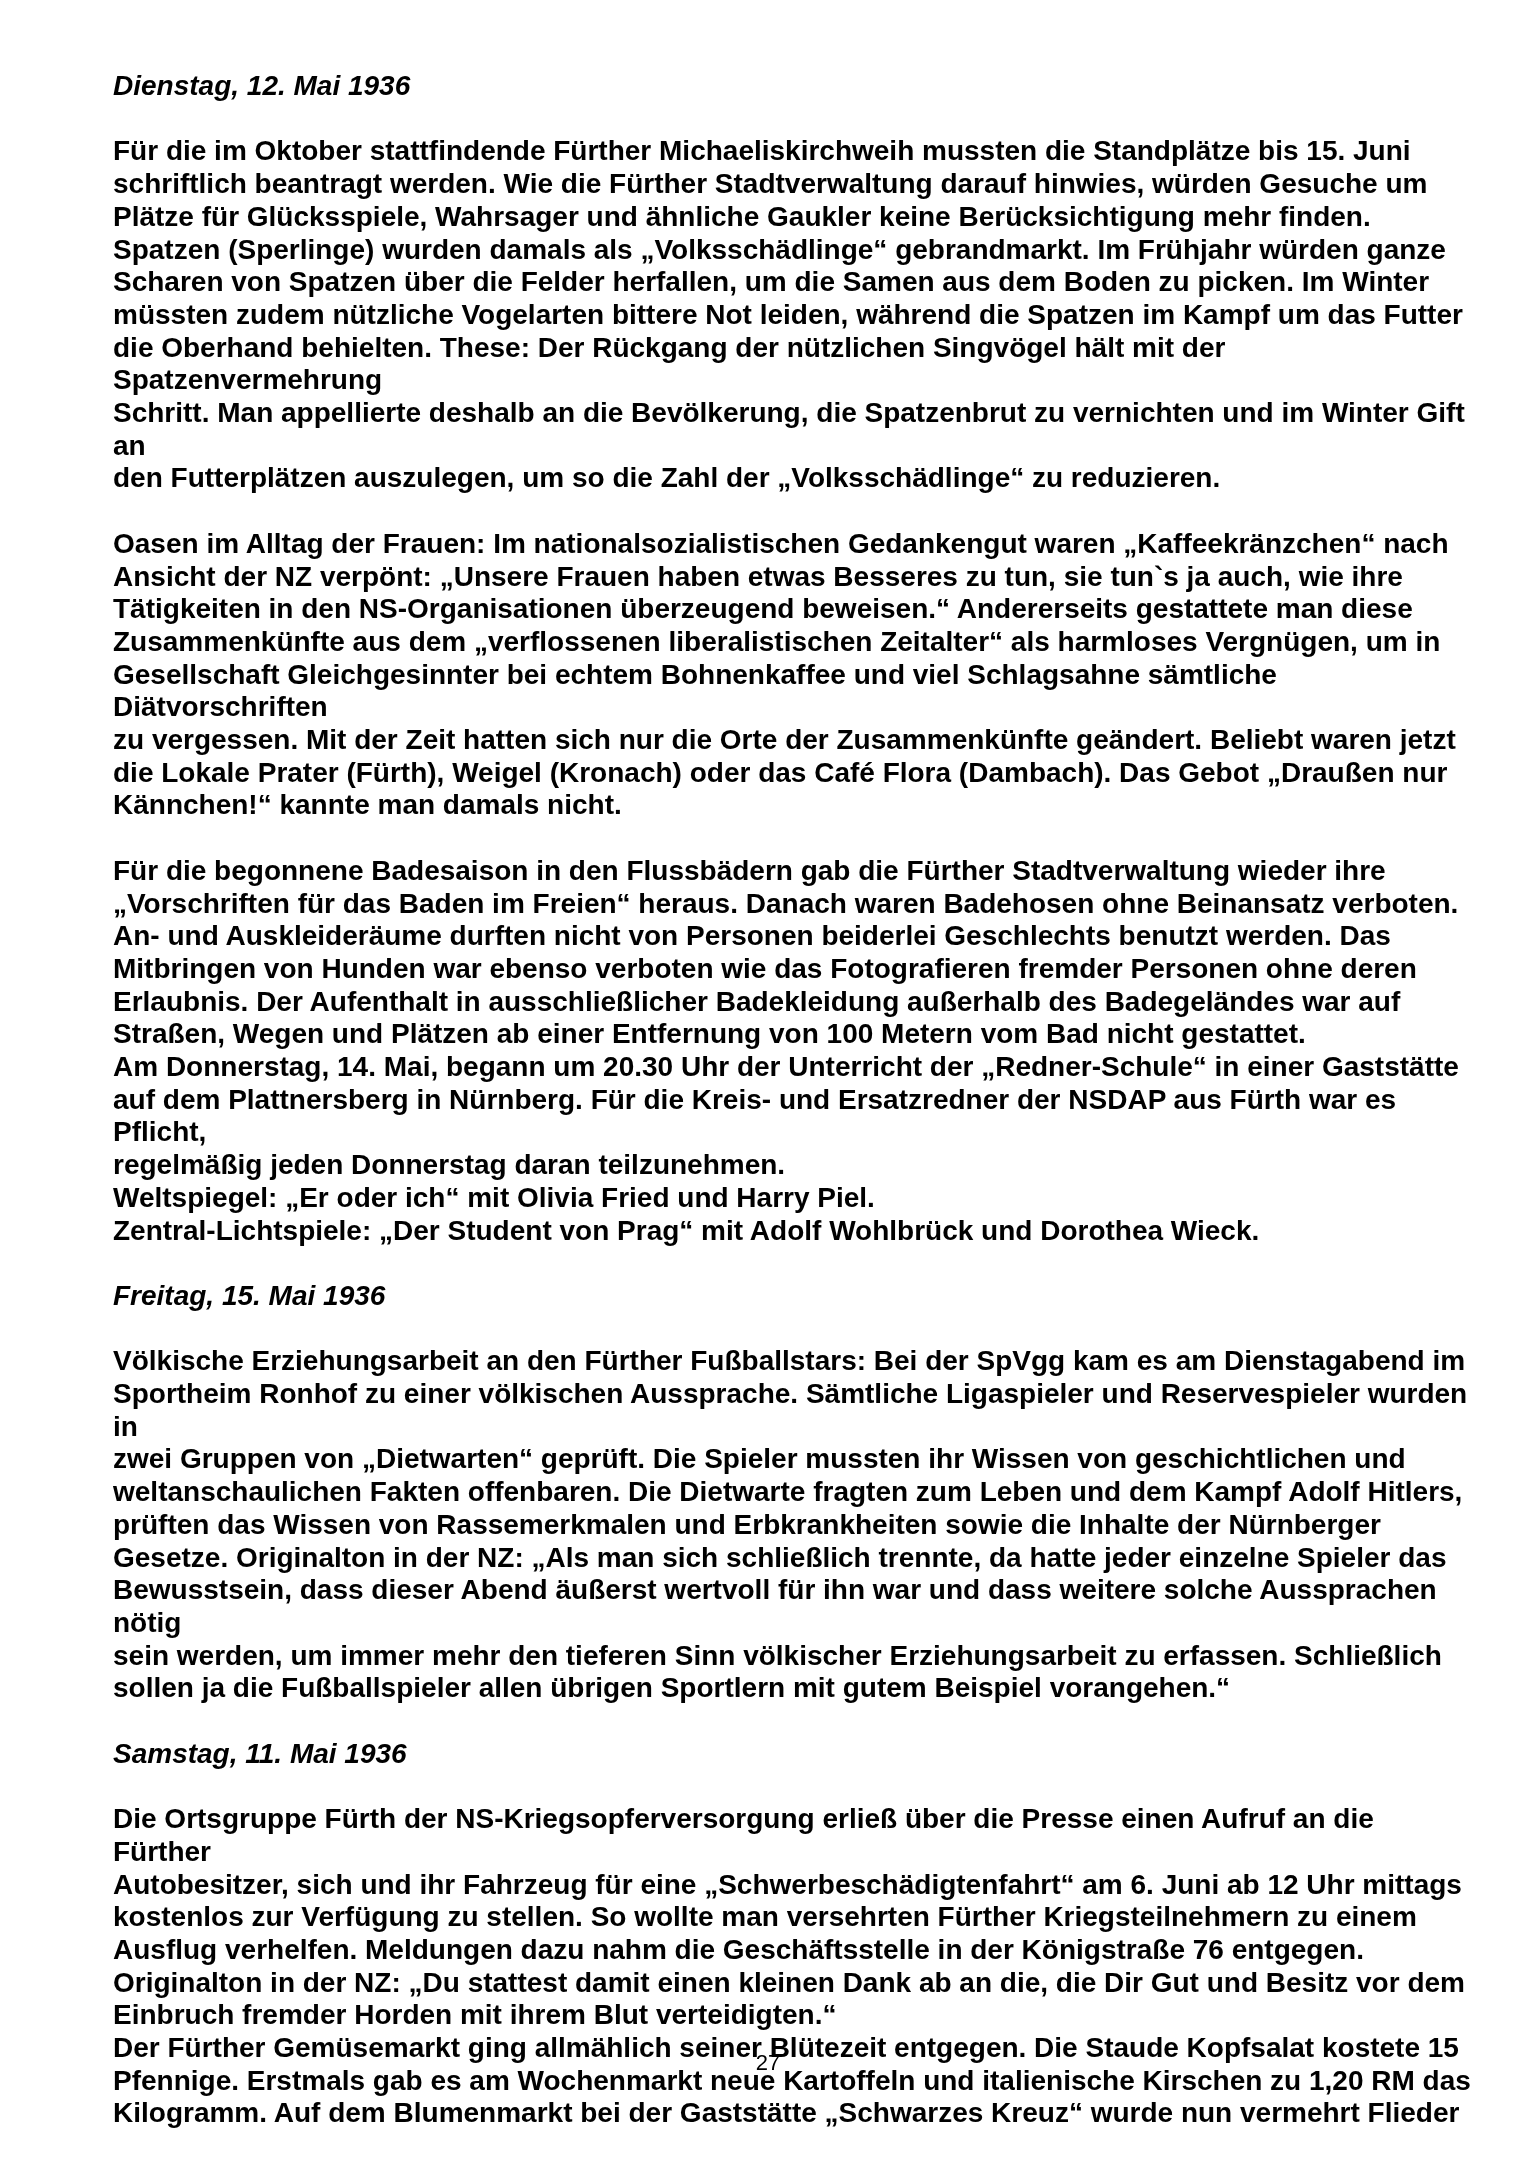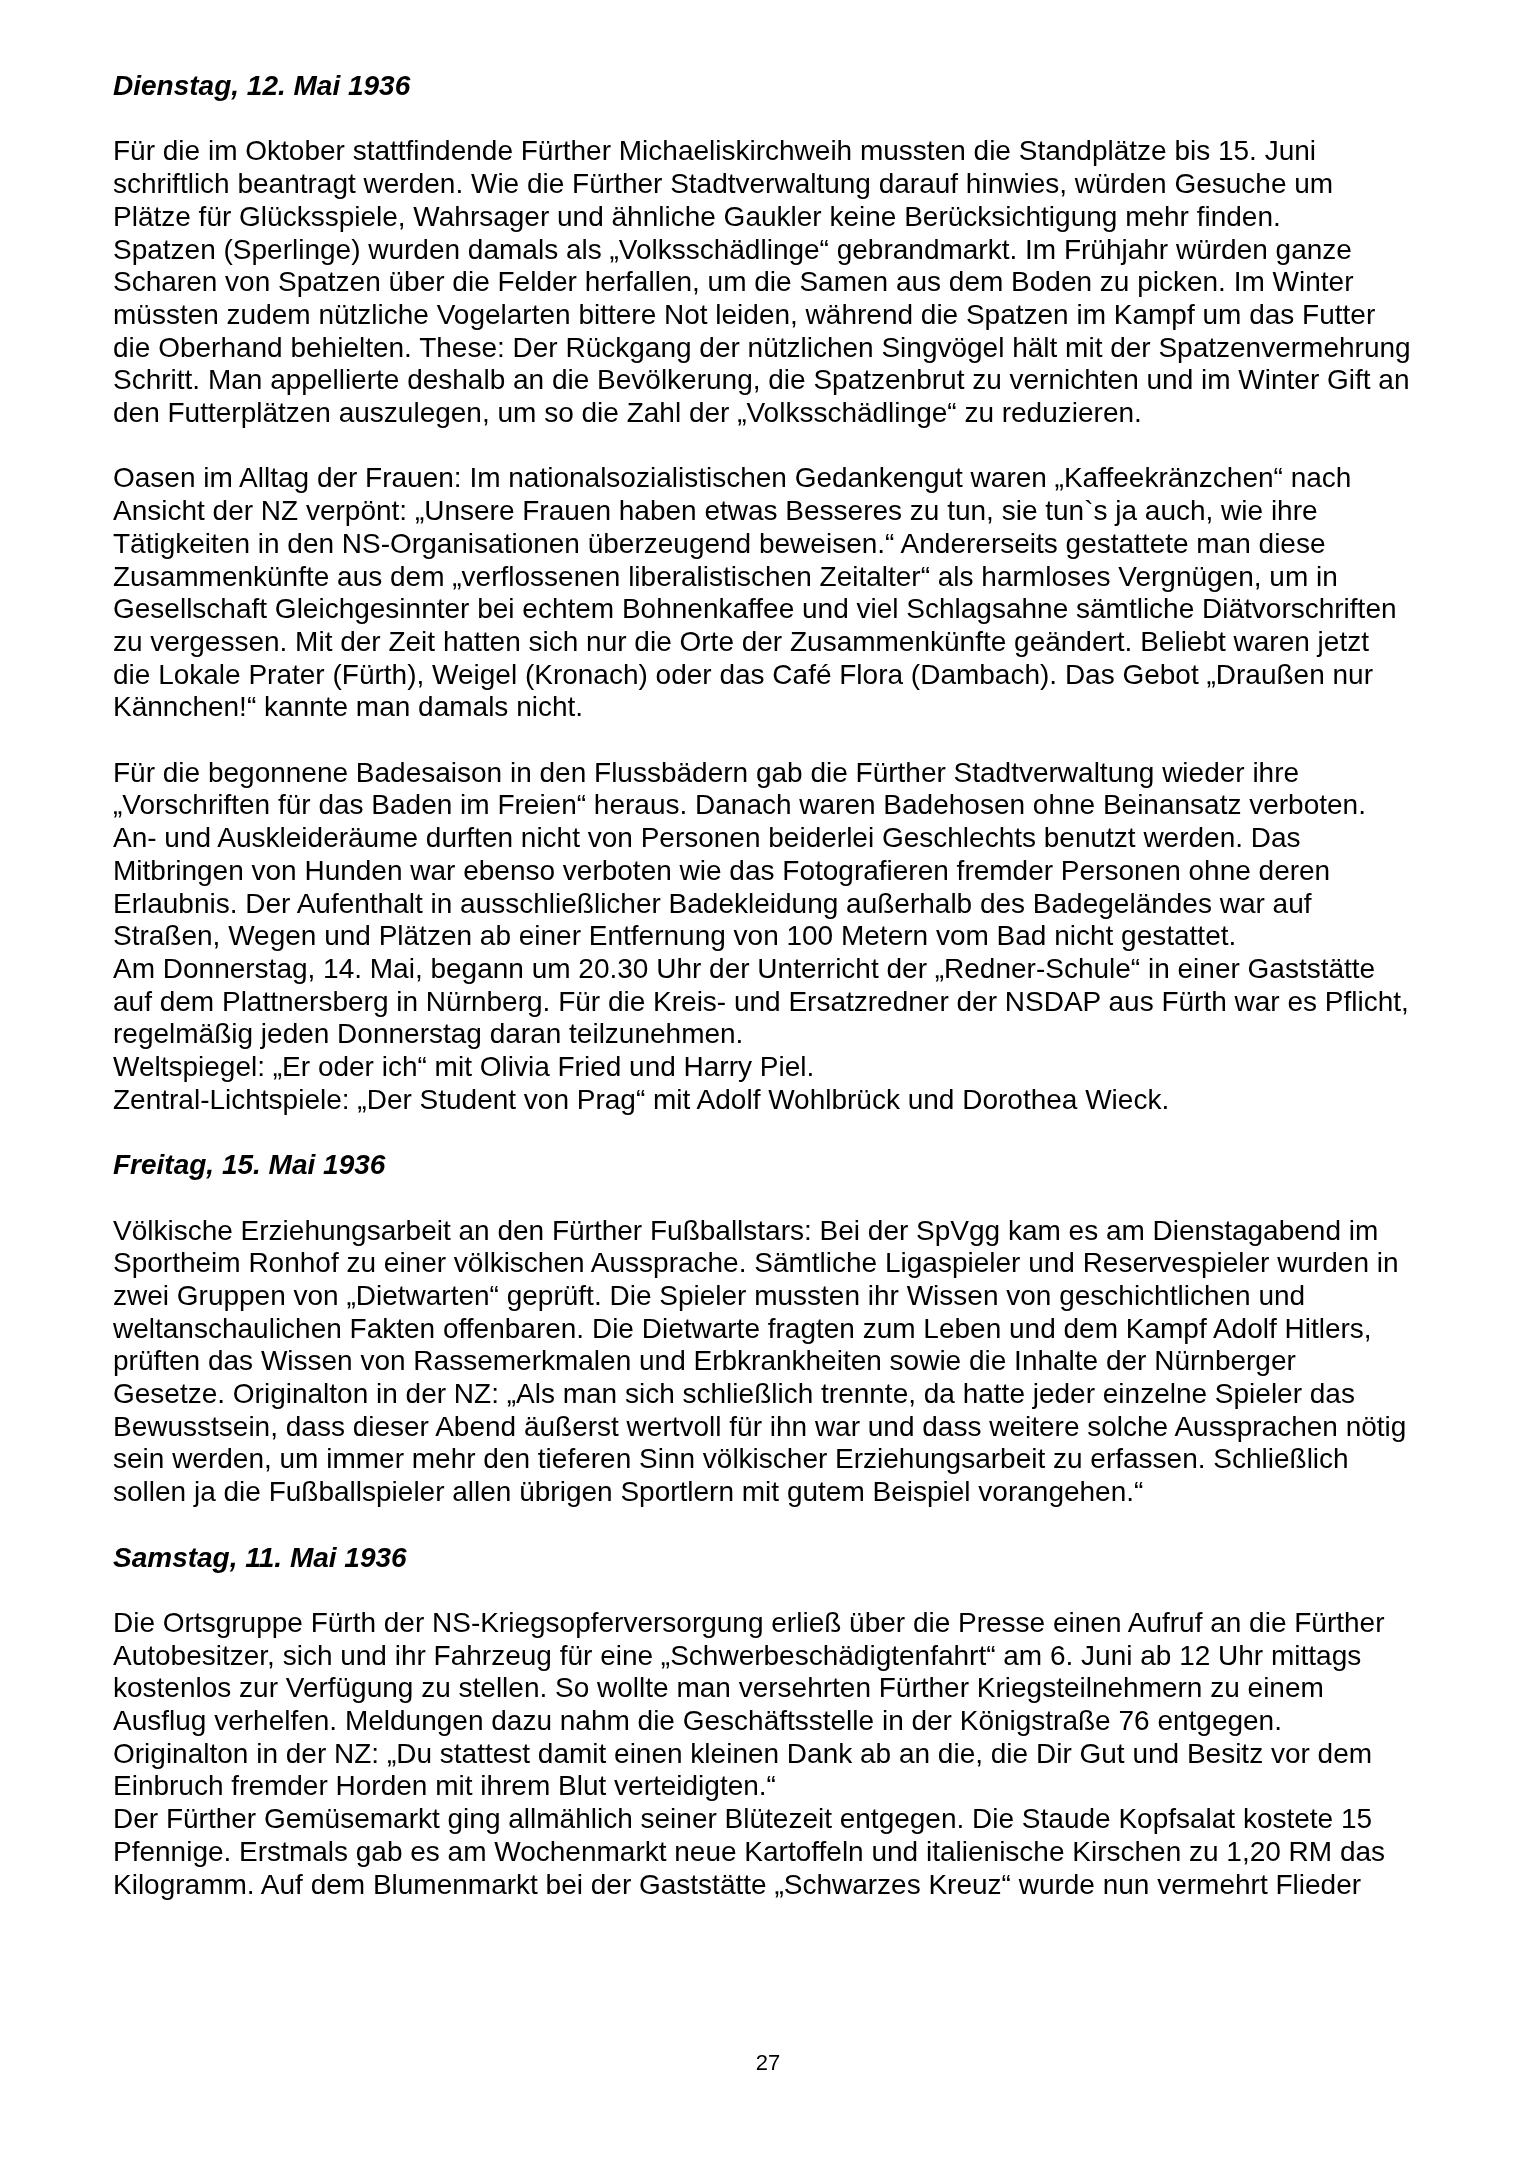--- a/index.html
+++ b/index.html
@@ -25,21 +25,21 @@
     font-size: 28px;
     line-height: 32.7px;
     font-weight: bold;
     margin: 0 0 32.7px 0;
     white-space: pre-line;
     font-style: italic;
   }
   .entry-text {
     font-size: 28px;
     line-height: 32.7px;
-    font-weight: normal;
+    font-weight: bold;
     margin: 0 0 32.7px 0;
     white-space: pre-line;
   }
   .page-number {
     position: absolute;
     top: 2048px;
     left: 0;
     right: 0;
     text-align: center;
     font-size: 22px;

